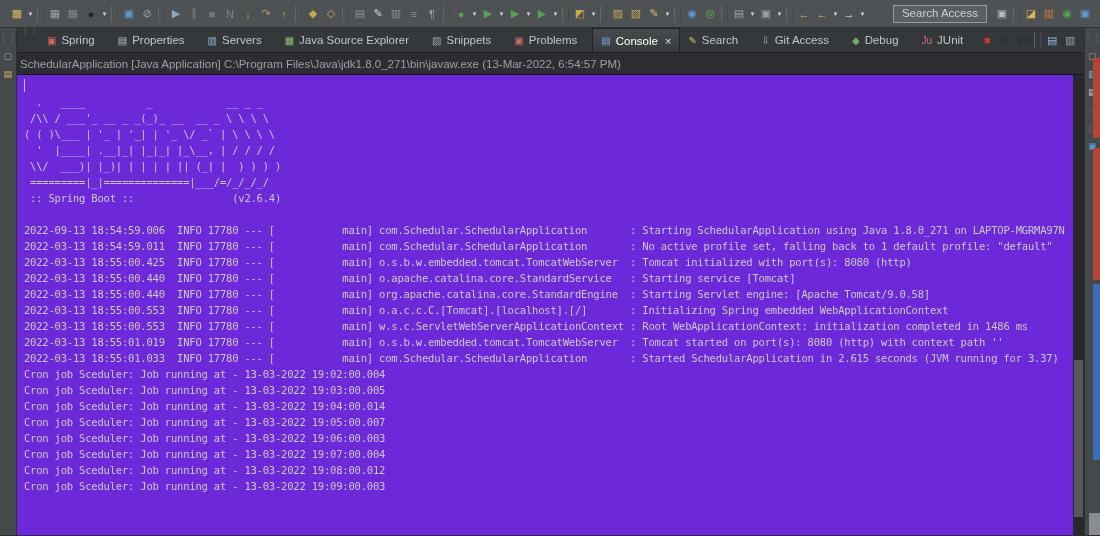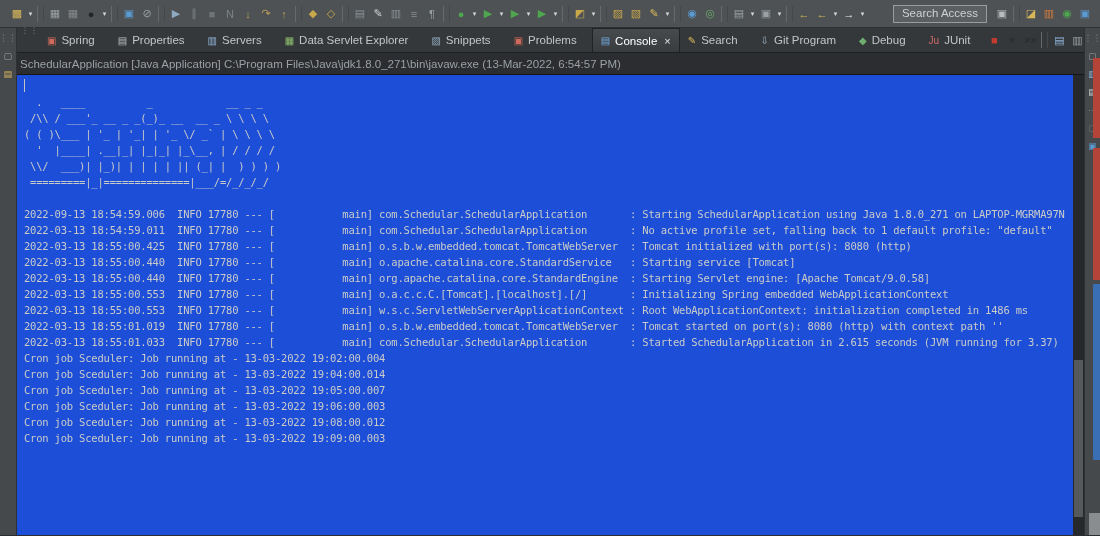--- a/index.html
+++ b/index.html
@@ -36,21 +36,21 @@
          color:#c2c6c8; white-space:nowrap; }
   .tab.active { background:linear-gradient(#474b4d,#393c3e); color:#ffffff;
                 border:1px solid #202224; border-bottom:none; }
   .tab-icon { font-size:10px; }
   .tab-close { font-size:11px; color:#e4e6e8; margin-left:2px; }
   .ct-items { display:flex; align-items:center; margin-left:auto; padding-right:2px; }
 
   
   .console-title { height:21px; display:flex; align-items:center; gap:5px; background:#2b2d30;
                    color:#9aa0a4; font-size:11.5px; padding:0 4px 0 3px; white-space:nowrap; overflow:hidden; }
-  .console-output { flex:1; position:relative; background:#1d4ed8; border-top:1px solid #141517;
+  .console-output { flex:1; position:relative; background:#6d28d9; border-top:1px solid #141517;
                     padding:3px 0 16px 7px; overflow:hidden;
                     font-family:"DejaVu Sans Mono",monospace; font-size:10.5px; color:#c9cbc9; }
   .console-line { white-space:pre; height:16px; line-height:16px; letter-spacing:-0.2px; }
   .caret { position:absolute; left:7px; top:4px; width:1px; height:13px; background:#c0c4c6; }
   .vscroll { position:absolute; right:0; top:0; bottom:0; width:11px; background:#26282b; }
   .vthumb { position:absolute; right:1px; width:9px; top:62%; height:34%; background:#55595c; }
 
   
   .edge { position:absolute; right:0; width:7px; }
   .edge.red1 { top:30px; height:80px; background:#b54438; }
@@ -233,21 +233,21 @@
           </div>
 
           <div class="tab">
             <span class="tab-icon" style="color: rgb(143, 179, 217);">▥</span>
             <span class="tab-label">Servers</span>
             <span class="tab-close"></span>
           </div>
 
           <div class="tab">
             <span class="tab-icon" style="color: rgb(143, 191, 111);">▦</span>
-            <span class="tab-label">Data Servlet Explorer</span>
+            <span class="tab-label">Java Source Explorer</span>
             <span class="tab-close"></span>
           </div>
 
           <div class="tab">
             <span class="tab-icon" style="color: rgb(143, 168, 191);">▧</span>
             <span class="tab-label">Snippets</span>
             <span class="tab-close"></span>
           </div>
 
           <div class="tab">
@@ -263,21 +263,21 @@
           </div>
 
           <div class="tab">
             <span class="tab-icon" style="color: rgb(216, 183, 90);">✎</span>
             <span class="tab-label">Search</span>
             <span class="tab-close"></span>
           </div>
 
           <div class="tab">
             <span class="tab-icon" style="color: rgb(154, 176, 196);">⇩</span>
-            <span class="tab-label">Git Program</span>
+            <span class="tab-label">Git Access</span>
             <span class="tab-close"></span>
           </div>
 
           <div class="tab">
             <span class="tab-icon" style="color: rgb(111, 174, 111);">◆</span>
             <span class="tab-label">Debug</span>
             <span class="tab-close"></span>
           </div>
 
           <div class="tab">
@@ -321,20 +321,21 @@
           <div class="console-line"> /\\ / ___'_ __ _ _(_)_ __  __ _ \ \ \ \</div>
 
           <div class="console-line">( ( )\___ | '_ | '_| | '_ \/ _` | \ \ \ \</div>
 
           <div class="console-line">  '  |____| .__|_| |_|_| |_\__, | / / / /</div>
 
           <div class="console-line"> \\/  ___)| |_)| | | | | || (_| |  ) ) ) )</div>
 
           <div class="console-line"> =========|_|==============|___/=/_/_/_/</div>
 
+          <div class="console-line"> :: Spring Boot ::                (v2.6.4)</div>
 
           <div class="console-line"></div>
 
           <div class="console-line">2022-09-13 18:54:59.006  INFO 17780 --- [           main] com.Schedular.SchedularApplication       : Starting SchedularApplication using Java 1.8.0_271 on LAPTOP-MGRMA97N</div>
 
           <div class="console-line">2022-03-13 18:54:59.011  INFO 17780 --- [           main] com.Schedular.SchedularApplication       : No active profile set, falling back to 1 default profile: "default"</div>
 
           <div class="console-line">2022-03-13 18:55:00.425  INFO 17780 --- [           main] o.s.b.w.embedded.tomcat.TomcatWebServer  : Tomcat initialized with port(s): 8080 (http)</div>
 
           <div class="console-line">2022-03-13 18:55:00.440  INFO 17780 --- [           main] o.apache.catalina.core.StandardService   : Starting service [Tomcat]</div>
@@ -346,27 +347,29 @@
           <div class="console-line">2022-03-13 18:55:00.553  INFO 17780 --- [           main] w.s.c.ServletWebServerApplicationContext : Root WebApplicationContext: initialization completed in 1486 ms</div>
 
           <div class="console-line">2022-03-13 18:55:01.019  INFO 17780 --- [           main] o.s.b.w.embedded.tomcat.TomcatWebServer  : Tomcat started on port(s): 8080 (http) with context path ''</div>
 
           <div class="console-line">2022-03-13 18:55:01.033  INFO 17780 --- [           main] com.Schedular.SchedularApplication       : Started SchedularApplication in 2.615 seconds (JVM running for 3.37)</div>
 
 
 
           <div class="console-line">Cron job Sceduler: Job running at - 13-03-2022 19:02:00.004</div>
 
+          <div class="console-line">Cron job Sceduler: Job running at - 13-03-2022 19:03:00.005</div>
 
           <div class="console-line">Cron job Sceduler: Job running at - 13-03-2022 19:04:00.014</div>
 
           <div class="console-line">Cron job Sceduler: Job running at - 13-03-2022 19:05:00.007</div>
 
           <div class="console-line">Cron job Sceduler: Job running at - 13-03-2022 19:06:00.003</div>
 
+          <div class="console-line">Cron job Sceduler: Job running at - 13-03-2022 19:07:00.004</div>
 
           <div class="console-line">Cron job Sceduler: Job running at - 13-03-2022 19:08:00.012</div>
 
           <div class="console-line">Cron job Sceduler: Job running at - 13-03-2022 19:09:00.003</div>
 
       </div>
       <div class="vscroll">
         <div class="vthumb"></div>
       </div>
     </div>

